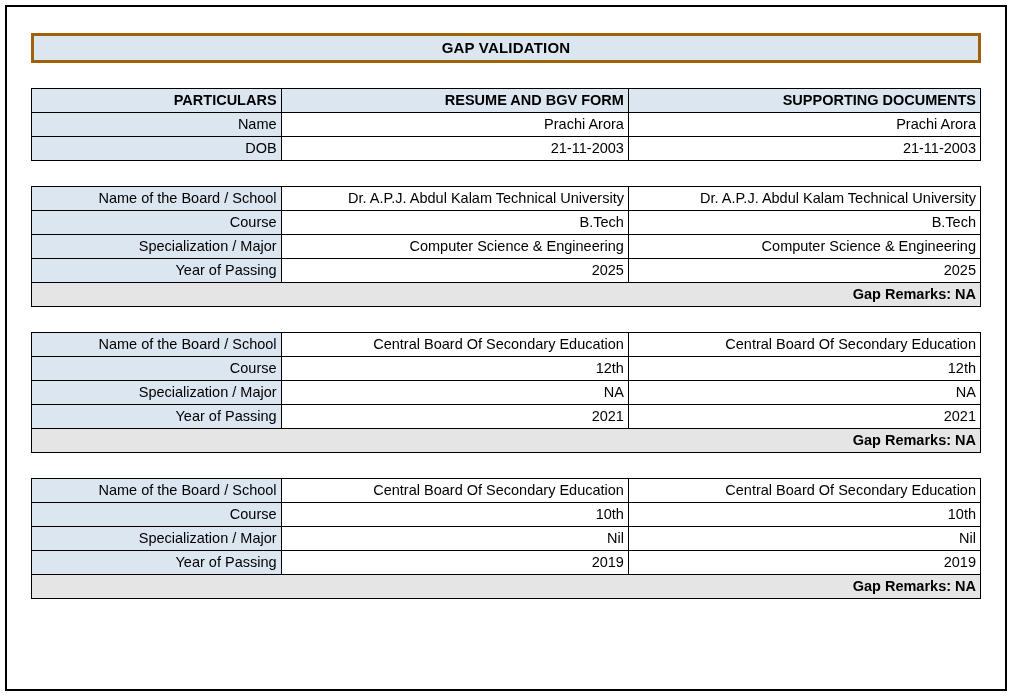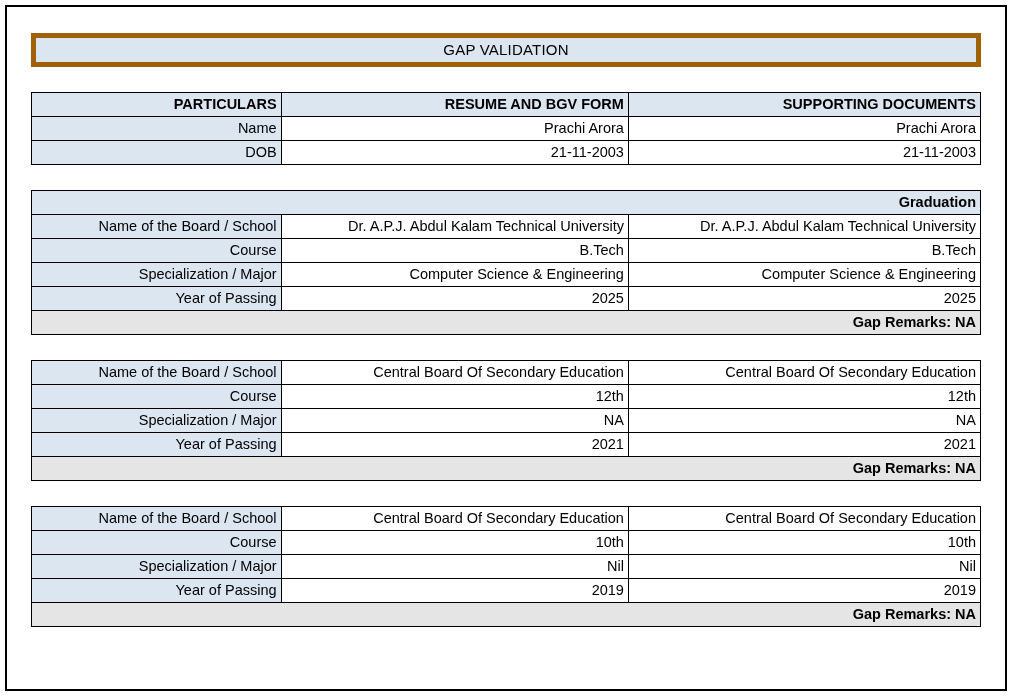--- a/index.html
+++ b/index.html
@@ -14,24 +14,24 @@
   .frame {
     margin: 5px;
     width: 1002px;
     height: 686px;
     border: 2px solid #000000;
     padding: 0 24px;
     overflow: hidden;
   }
   .title-box {
     margin-top: 26px;
-    border: 5px solid #a16207;
+    border: 3px solid #a16207;
     background: var(--header-bg, #dce6f1);
     text-align: center;
-    font-weight: normal;
+    font-weight: bold;
     font-size: 15px;
     padding: 3px 0 4px;
     letter-spacing: 0.2px;
   }
   table {
     border-collapse: collapse;
     width: 100%;
     margin-top: 25px;
     font-size: 14.5px;
     table-layout: fixed;
@@ -94,23 +94,20 @@
     </tbody>
   </table>
 
   <table>
     <colgroup>
         <col class="c1">
         <col class="c2">
         <col class="c3">
       </colgroup>
     <tbody>
-      <tr class="section-head">
-        <td colspan="3">Graduation</td>
-      </tr>
       <tr>
         <td class="label">Name of the Board / School</td>
         <td>Dr. A.P.J. Abdul Kalam Technical University</td>
         <td>Dr. A.P.J. Abdul Kalam Technical University</td>
       </tr>
       <tr>
         <td class="label">Course</td>
         <td>B.Tech</td>
         <td>B.Tech</td>
       </tr>

